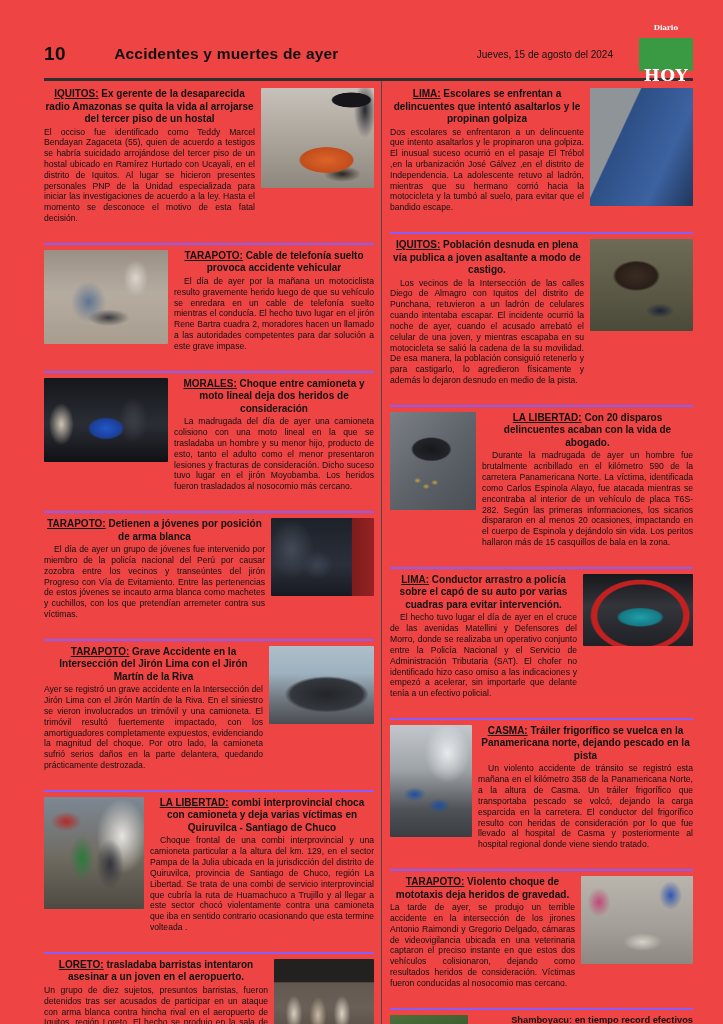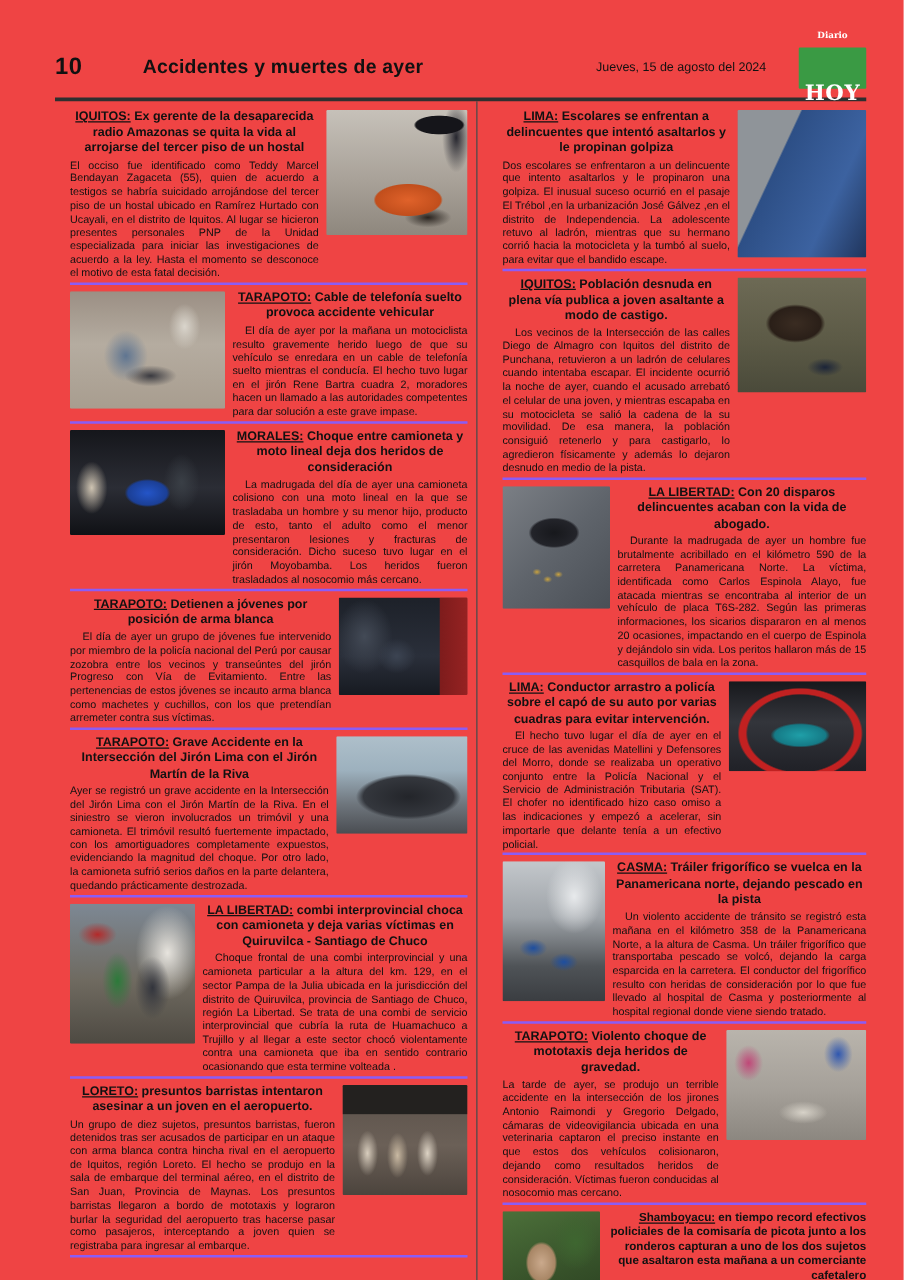--- a/index.html
+++ b/index.html
@@ -23,21 +23,21 @@
     gap:36px;
   }
   .logo .small { font-size:7px; font-weight:bold; }
   .logo .big { font-size:17px; font-weight:bold; letter-spacing:0.5px; }
   .head-rule { height:3px; background:#2f2f2f; margin-top:4px; }
   
   .columns { display:flex; }
   .col { padding-top:2px; }
   .col-left  { width:337px; padding-right:7px; }
   .col-right { flex:1; border-left:1.5px solid #4a4a4a; padding-left:8px; }
-  .story { padding:5px 0 2px 0;margin-left:12px; }
+  .story { padding:5px 0 19px 0; }
   .story + .story { border-top:2px solid #8b5cf6; }
   .head-line { text-align:center; font-weight:bold; font-size:10px; line-height:1.25; margin-bottom:1px; }
   .head-line.left-align { text-align:right; font-size:9.3px; }
   .kicker { text-decoration:underline; }
   .flexrow { display:flex; gap:6px; align-items:flex-start; }
   .txt { flex:1; min-width:0; }
   .bodytext { font-size:8.6px; line-height:1.26; text-align:justify; text-indent:10px; }
   .bodytext.no-indent { text-indent:0; }
   .photo { flex-shrink:0; border-radius:1px; }
   
@@ -186,21 +186,21 @@
           <div class="txt">
             <div class="head-line"><span class="kicker">LA LIBERTAD:</span><span> combi interprovincial choca con camioneta y deja varias víctimas en Quiruvilca - Santiago de Chuco</span></div>
             <p class="bodytext">Choque frontal de una combi interprovincial y una camioneta particular a la altura del km. 129, en el sector Pampa de la Julia ubicada en la jurisdicción del distrito de Quiruvilca, provincia de Santiago de Chuco, región La Libertad. Se trata de una combi de servicio interprovincial que cubría la ruta de Huamachuco a Trujillo y al llegar a este sector chocó violentamente contra una camioneta que iba en sentido contrario ocasionando que esta termine volteada .</p>
           </div>
         </div>
       </article>
 
       <article class="story">
         <div class="flexrow">
           <div class="txt">
-            <div class="head-line"><span class="kicker">LORETO:</span><span> presuntos barristas intentaron asesinar a un joven en el aeropuerto.</span></div>
+            <div class="head-line"><span class="kicker">LORETO:</span><span> trasladaba barristas intentaron asesinar a un joven en el aeropuerto.</span></div>
             <p class="bodytext no-indent">Un grupo de diez sujetos, presuntos barristas, fueron detenidos tras ser acusados de participar en un ataque con arma blanca contra hincha rival en el aeropuerto de Iquitos, región Loreto. El hecho se produjo en la sala de embarque del terminal aéreo, en el distrito de San Juan, Provincia de Maynas. Los presuntos barristas llegaron a bordo de mototaxis y lograron burlar la seguridad del aeropuerto tras hacerse pasar como pasajeros, interceptando a joven quien se registraba para ingresar al embarque.</p>
           </div>
           <div class="photo ph-l7"></div>
         </div>
       </article>
 
       <article class="story">
         
       </article>
 

